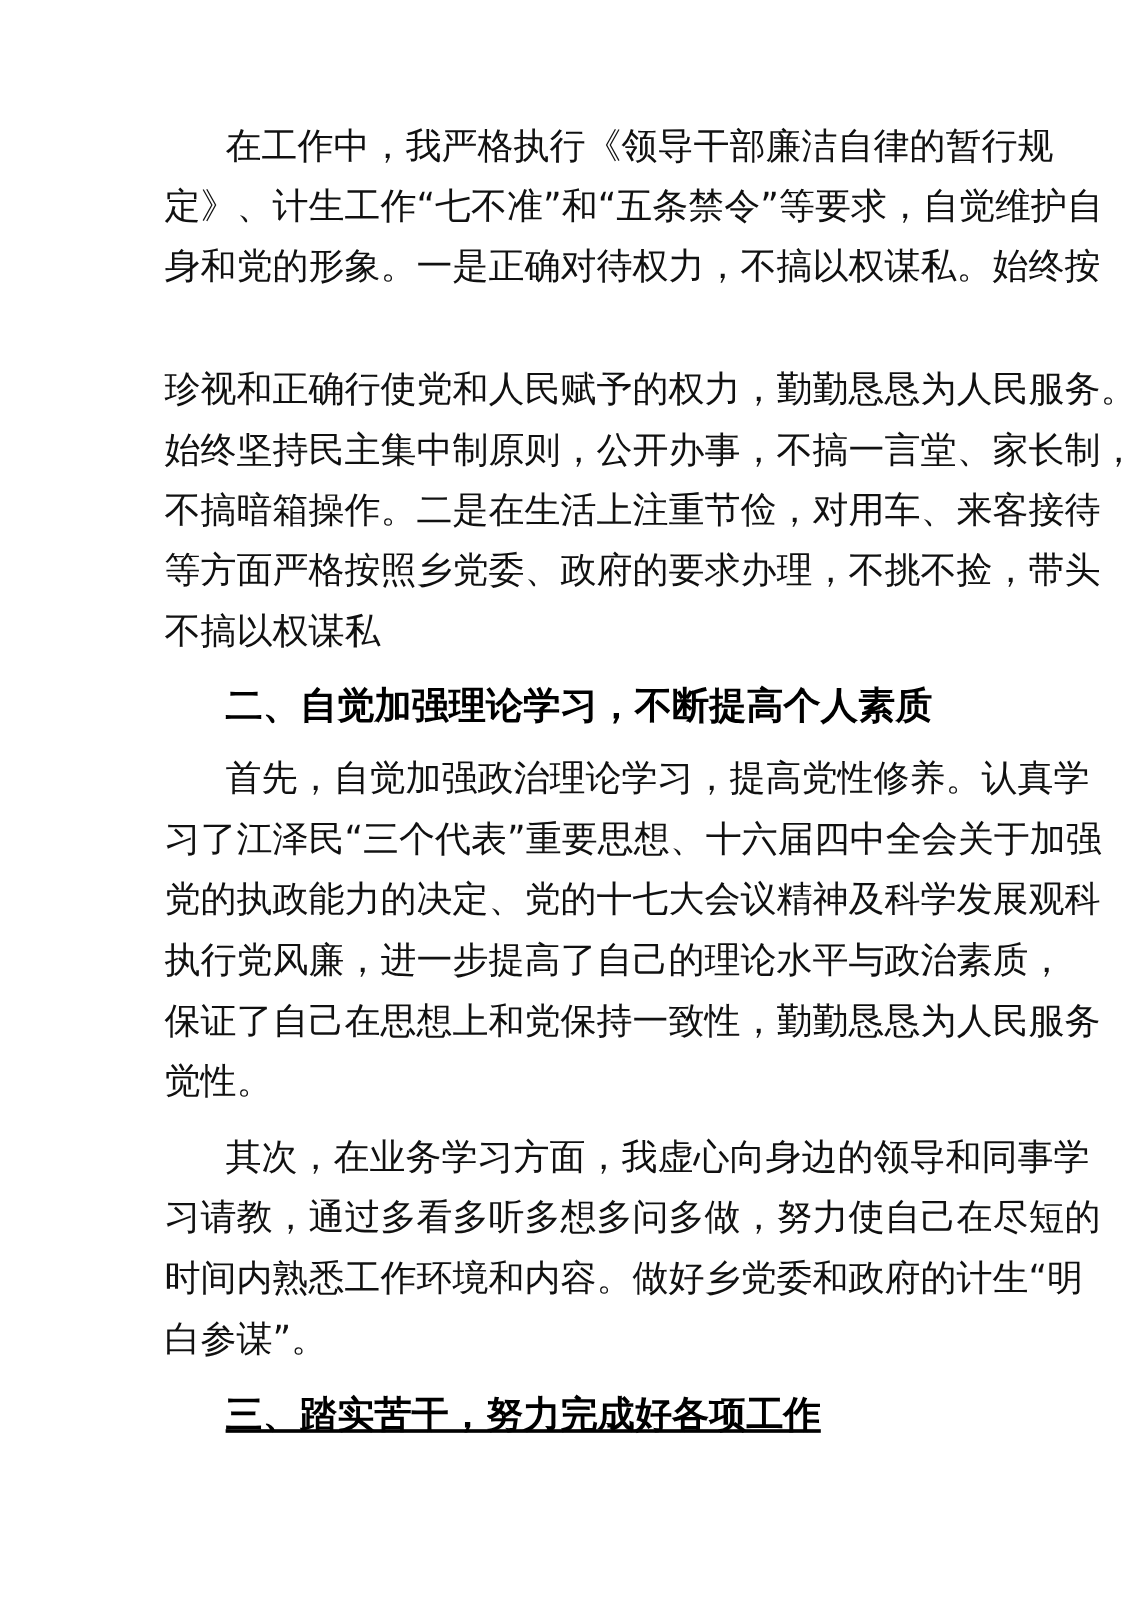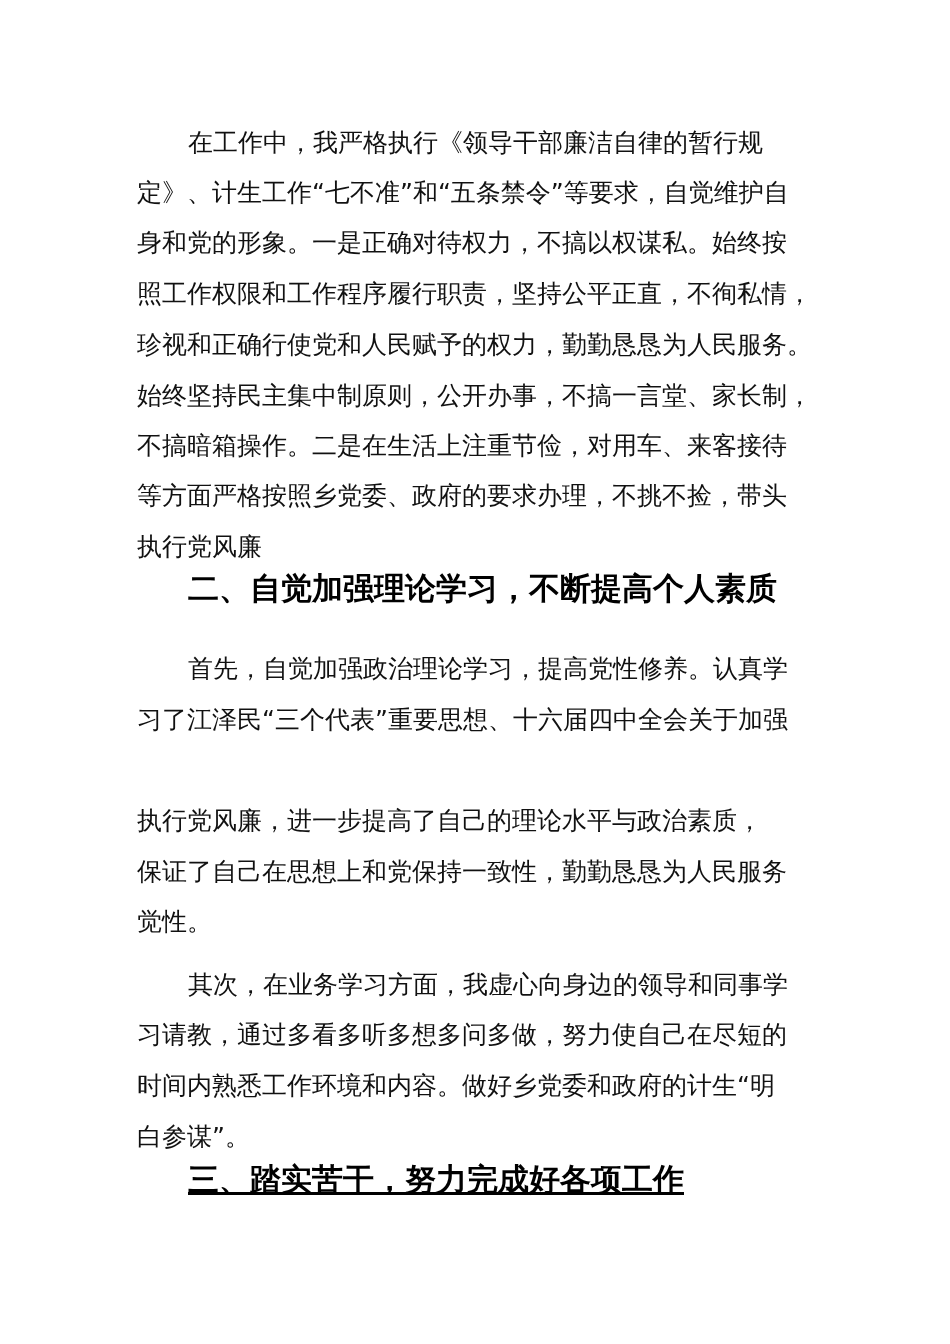--- a/index.html
+++ b/index.html
@@ -19,25 +19,24 @@
       position: absolute;
       left: 0;
       top: 0;
       width: 950px;
       height: 1344px;
       background: #ffffff;
     }
     .line {
       position: absolute;
       left: 137px;
-      font-size: 25px;
+      font-size: 30px;
       line-height: 30px;
       white-space: nowrap;
       letter-spacing: 0px;
-      margin-top: 20px;
     }
     .line.indent {
       left: 188px;
     }
     .heading {
       position: absolute;
       left: 188px;
       font-size: 31px;
       line-height: 30px;
       font-weight: bold;
@@ -46,31 +45,31 @@
     }
   </style>
 </head>
 <body>
 
 <div class="page">
 
   <div class="line indent" style="top:108px;">在工作中，我严格执行《领导干部廉洁自律的暂行规</div>
   <div class="line" style="top:208px;">身和党的形象。一是正确对待权力，不搞以权谋私。始终按</div>
   <div class="line" style="top:158px;">定》、计生工作“七不准”和“五条禁令”等要求，自觉维护自</div>
-  <div class="line" style="top:259px;">照工作权限和工作程序履行职责，坚持公平正直，不徇私情，</div>
   <div class="line" style="top:310px;">珍视和正确行使党和人民赋予的权力，勤勤恳恳为人民服务。</div>
   <div class="line" style="top:361px;">始终坚持民主集中制原则，公开办事，不搞一言堂、家长制，</div>
   <div class="line" style="top:411px;">不搞暗箱操作。二是在生活上注重节俭，对用车、来客接待</div>
   <div class="line" style="top:461px;">等方面严格按照乡党委、政府的要求办理，不挑不捡，带头</div>
-  <div class="line" style="top:512px;">执行党风廉</div>
+  <div class="line" style="top:512px;">不搞以权谋私</div>
 
   <div class="heading" style="top:573px;">二、自觉加强理论学习，不断提高个人素质</div>
 
   <div class="line indent" style="top:634px;">首先，自觉加强政治理论学习，提高党性修养。认真学</div>
   <div class="line" style="top:685px;">习了江泽民“三个代表”重要思想、十六届四中全会关于加强</div>
+  <div class="line" style="top:735px;">党的执政能力的决定、党的十七大会议精神及科学发展观科</div>
   <div class="line" style="top:786px;">执行党风廉，进一步提高了自己的理论水平与政治素质，</div>
   <div class="line" style="top:837px;">保证了自己在思想上和党保持一致性，勤勤恳恳为人民服务</div>
   <div class="line" style="top:887px;">觉性。</div>
 
   <div class="line indent" style="top:950px;">其次，在业务学习方面，我虚心向身边的领导和同事学</div>
   <div class="line" style="top:1000px;">习请教，通过多看多听多想多问多做，努力使自己在尽短的</div>
   <div class="line" style="top:1051px;">时间内熟悉工作环境和内容。做好乡党委和政府的计生“明</div>
   <div class="line" style="top:1102px;">白参谋”。</div>
 
   <div class="heading" style="top:1164px;text-decoration:underline;">三、踏实苦干，努力完成好各项工作</div>

